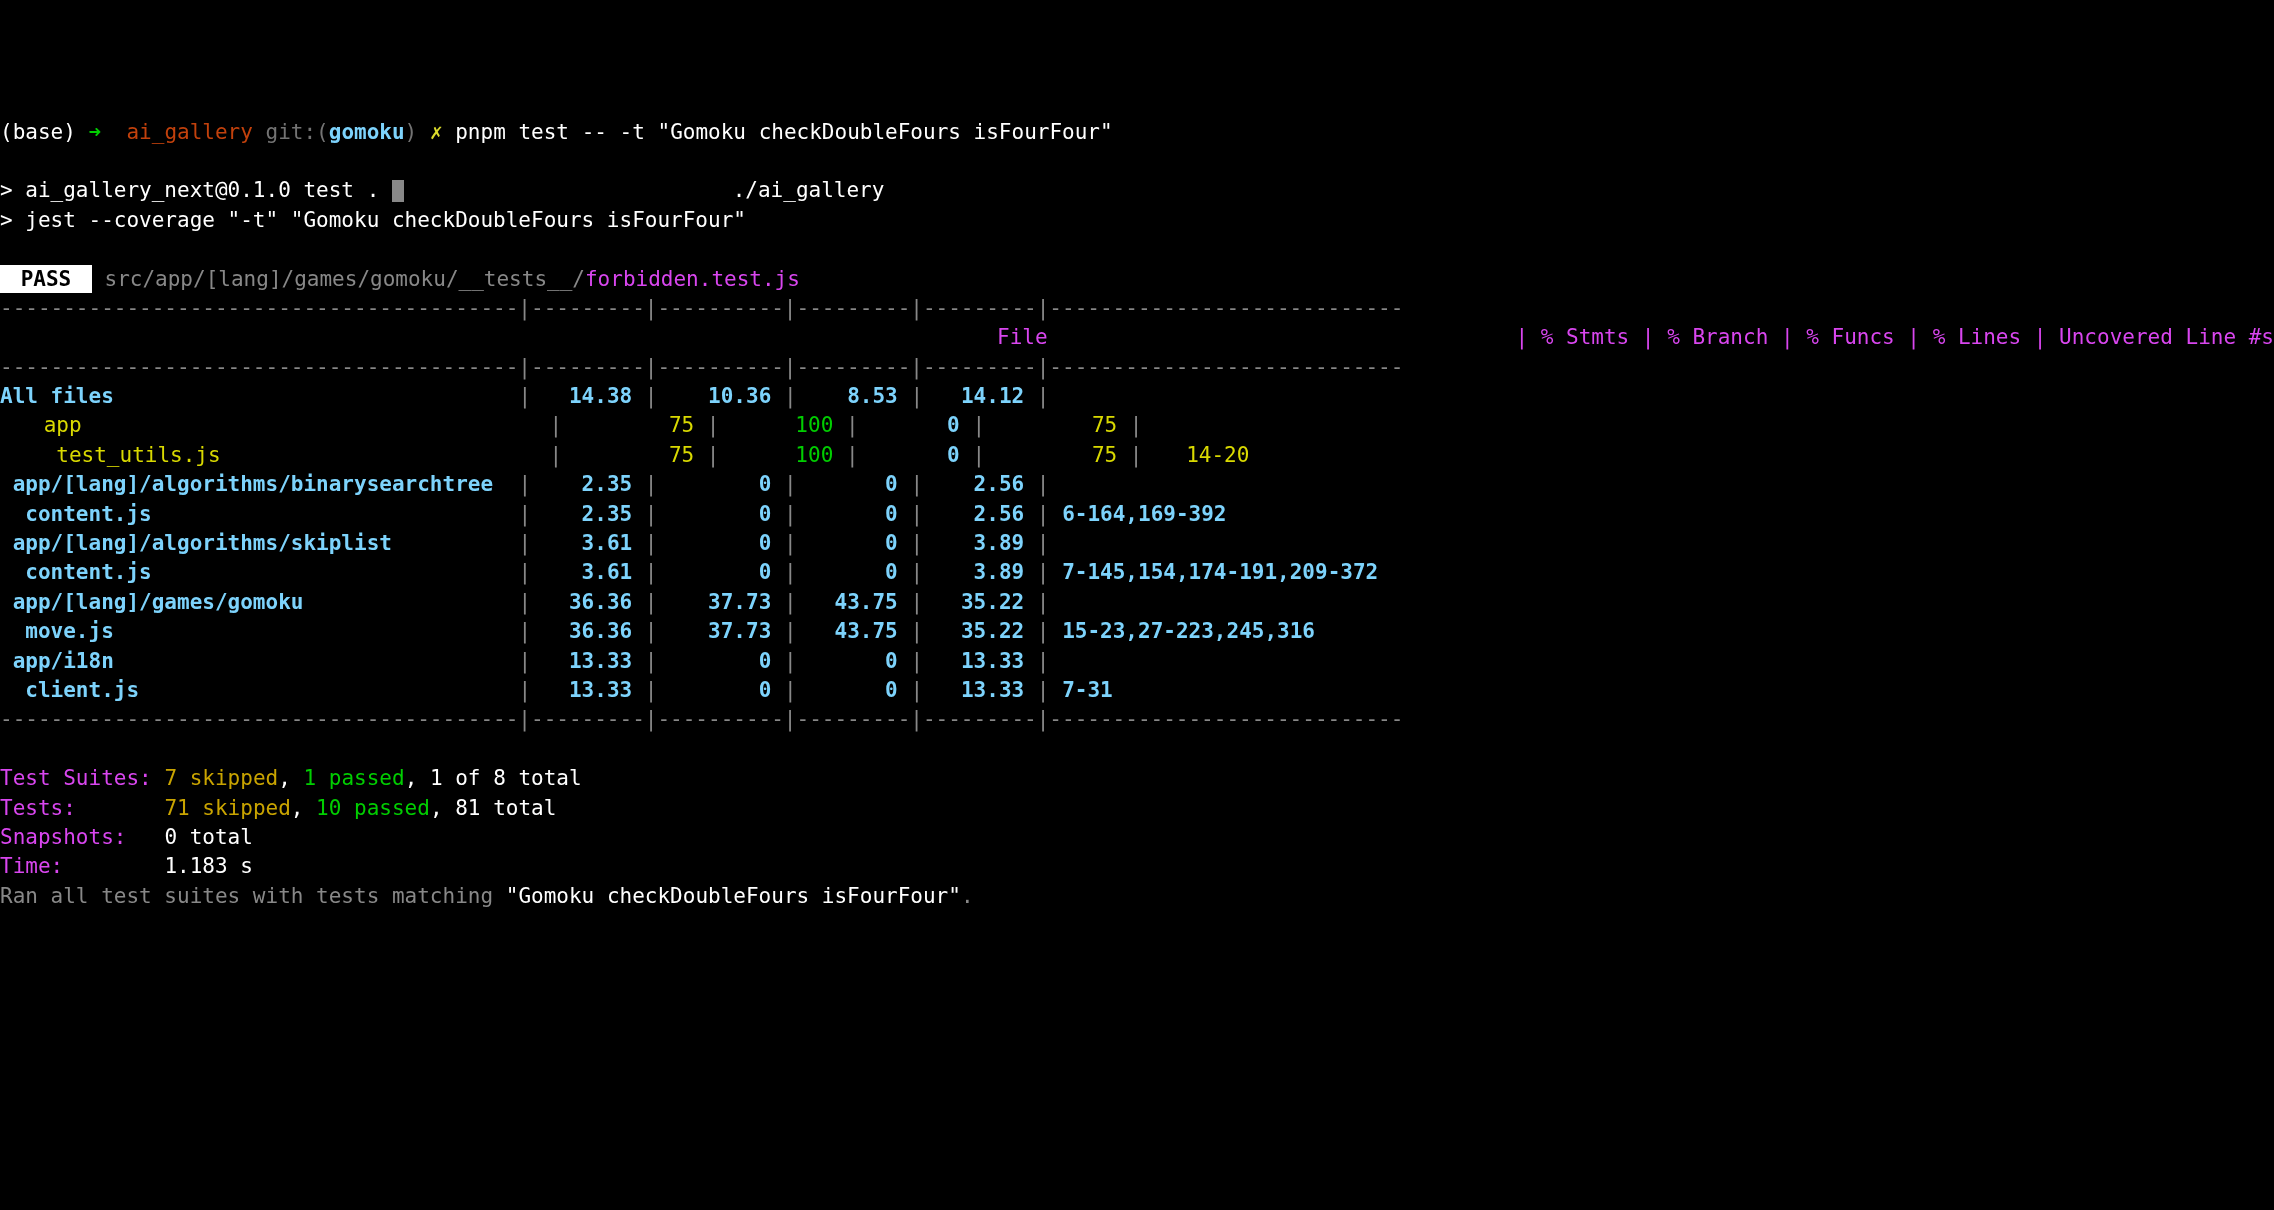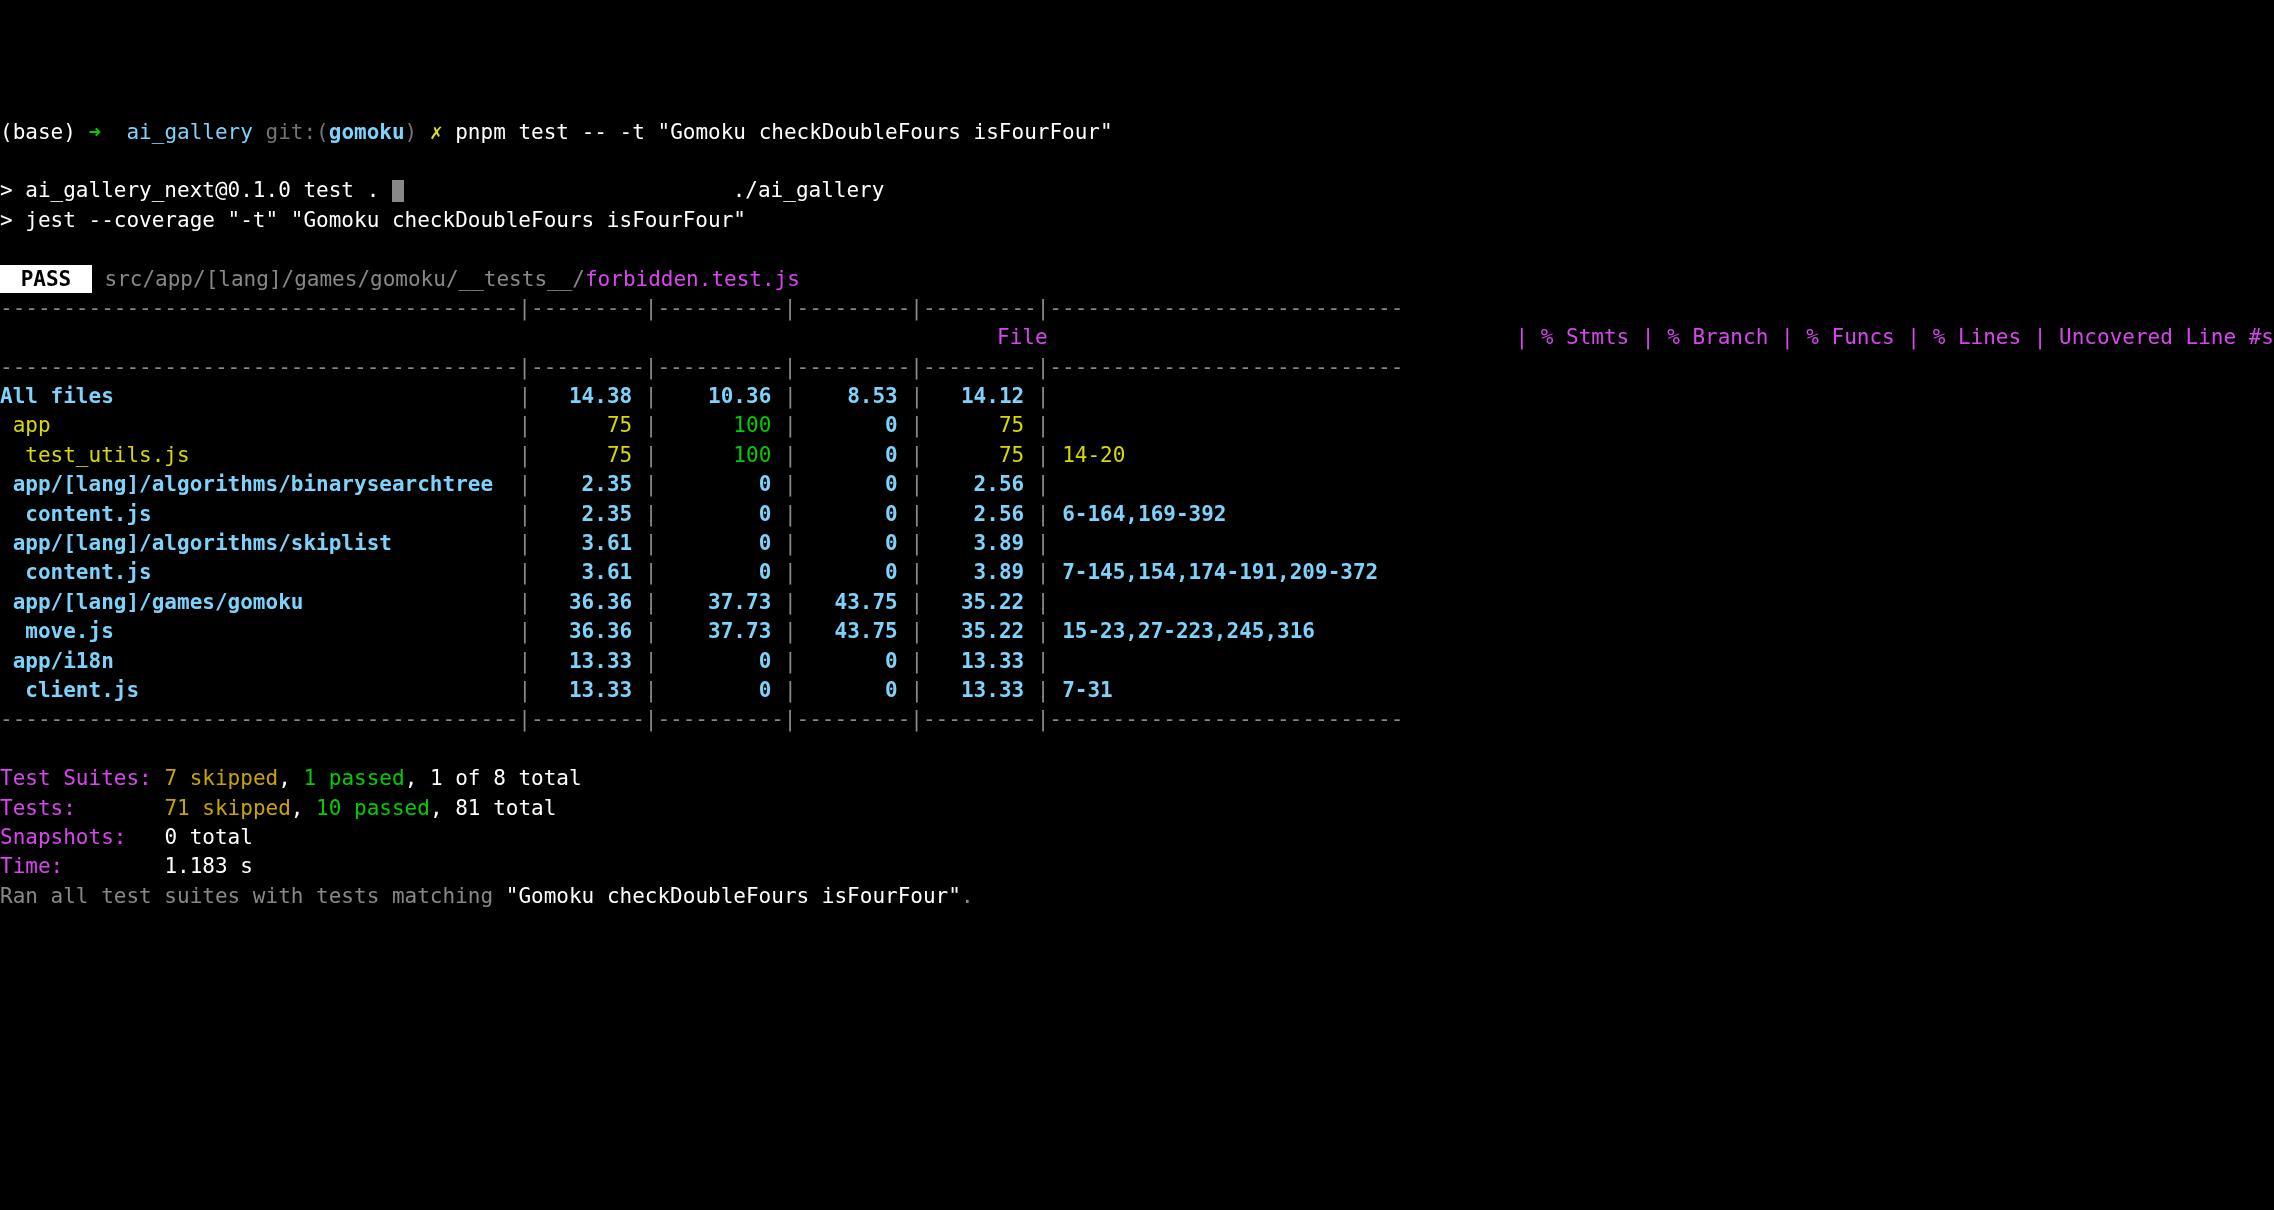--- a/index.html
+++ b/index.html
@@ -20,27 +20,28 @@
     .line {
       white-space: pre;
     }
     .dim {
       color: #888888;
     }
     .green {
       color: #00ce00;
     }
     .cyan {
-      color: #7dd3fc;
+      color: #c2410c;
     }
     .blue {
       color: #737373;
     }
     .yellow {
       color: #d9d900;
+      padding-left: 31px;
     }
     .yellow-bold {
       color: #dbdb2c;
       font-weight: bold;
     }
     .red {
       color: #7dd3fc;
       font-weight: bold;
     }
     .white {

